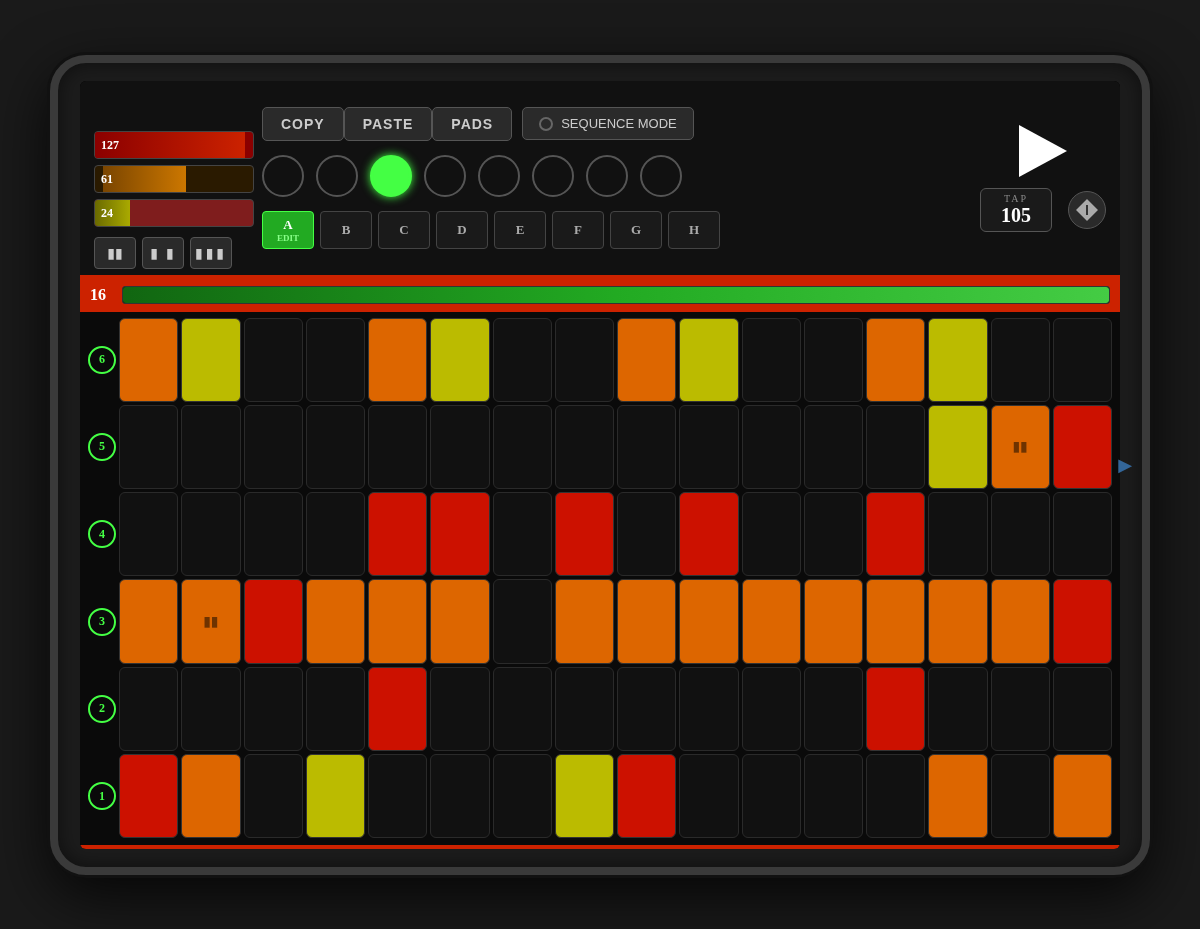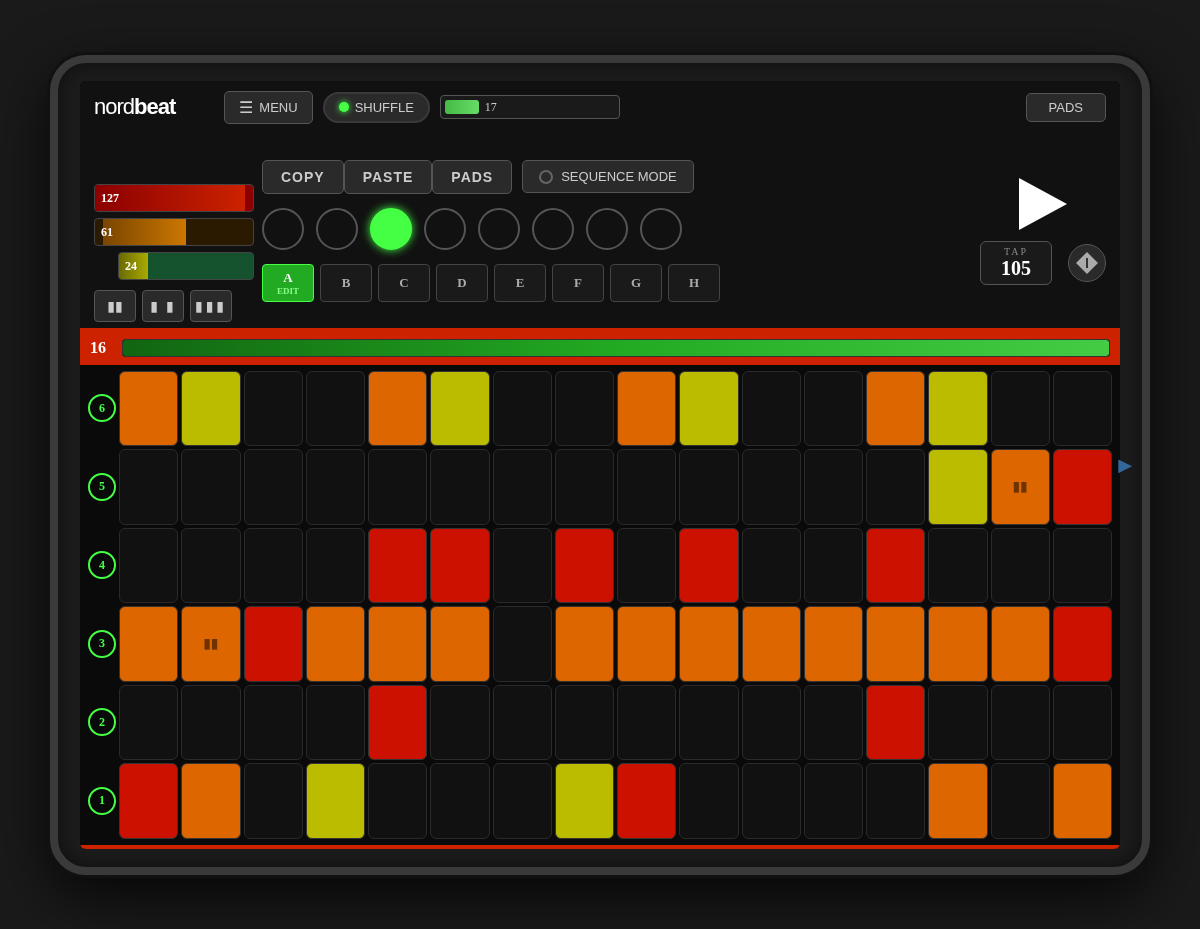--- a/index.html
+++ b/index.html
@@ -388,54 +388,33 @@
       font-size: 18px;
     }
     .hamburger { font-size: 16px; }
   </style>
 </head>
 <body>
 
 <div class="tablet">
   <div class="screen">
 
-    <div class="header-row">
-      <div class="logo">
-        <span>nord</span><strong>beat</strong>
-      </div>
-      <button class="btn-menu">
-        <span class="hamburger">☰</span>
-        <span>MENU</span>
-      </button>
-      <button class="shuffle-btn">
-        <span class="shuffle-dot"></span>
-        <span>SHUFFLE</span>
-      </button>
-      <div class="shuffle-slider">
-        <div class="shuffle-fill"></div>
-        <span class="shuffle-val">17</span>
-      </div>
-      <div class="spacer"></div>
-      <button class="btn-pads">
-        <span>PADS</span>
-      </button>
-    </div>
 
     <div class="controls-row">
 
       <div class="left-panel">
         <div class="bar-wrap" style="background:#8b0000;margin-top:44px;">
           <div class="bar-fill-127"></div>
           <span class="bar-label">127</span>
         </div>
         <div class="bar-wrap" style="background:#2a1a00;padding-left:8px;">
           <div class="bar-fill-61"></div>
           <span class="bar-label">61</span>
         </div>
-        <div class="bar-wrap" style="background:#14532d;margin-left:24px;">
+        <div class="bar-wrap" style="background:#7f1d1d;">
           <div class="bar-fill-24"></div>
           <span class="bar-label">24</span>
         </div>
         <div class="groove-btns">
           <button class="groove-btn">▮▮</button>
           <button class="groove-btn" style="letter-spacing:2px;">▮ ▮</button>
           <button class="groove-btn" style="letter-spacing:3px;">▮▮▮</button>
         </div>
       </div>
 

